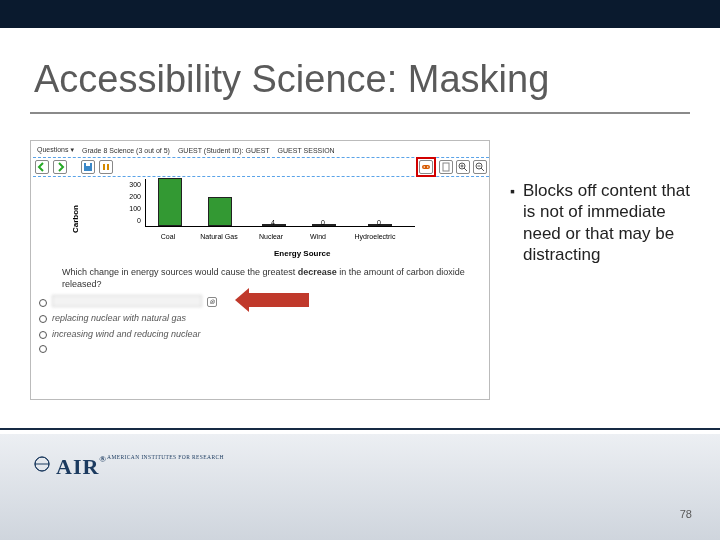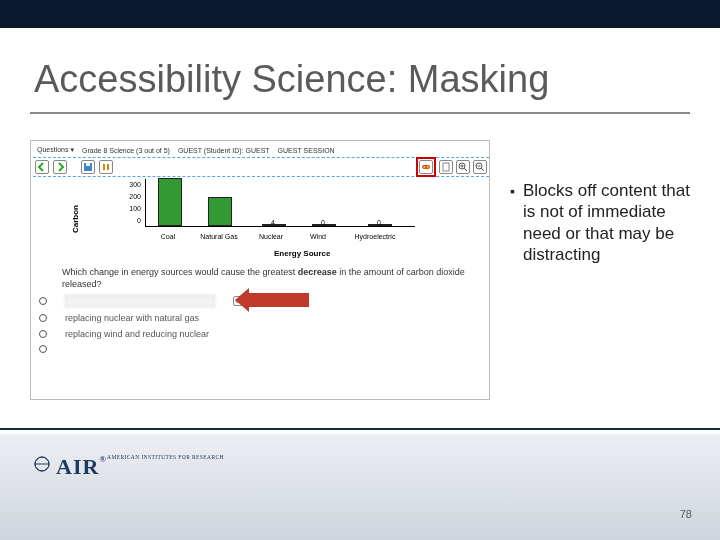--- a/index.html
+++ b/index.html
@@ -31,21 +31,21 @@
   .axis-box { position: absolute; left: 24px; top: 0; width: 270px; height: 48px; border-left:1px solid #000; border-bottom:1px solid #000; }
   .bar { position:absolute; bottom:0; width:24px; background:#339933; border:1px solid #222; }
   .cat { position:absolute; top: 54px; font-size:7px; color:#000; text-align:center; }
   .val { position:absolute; top: 50px; font-size:7px; color:#000; text-align:center; width:24px; }
   .xlabel { position:absolute; top: 96px; left: 150px; font-size:8px; font-weight:bold; color:#000; }
 
   .question { position:absolute; top: 118px; left: 8px; width: 444px; font-size: 9px; color:#333; line-height:1.3;margin-left:23px; }
   .question b { font-weight:bold; }
 
   .choices { position:absolute; top: 148px; left: 8px; width: 444px; font-size: 9px; color:#555; }
-  .choice { display:flex; align-items:center; gap:18px; margin-bottom: 6px; }
+  .choice { display:flex; align-items:flex-end; gap:5px; margin-bottom: 6px; font-style: italic; }
   .radio { width:8px; height:8px; border:1px solid #555; border-radius:50%; display:inline-block; }
   .masked { filter: blur(1.4px); opacity: 0.5; }
   .mask-box { background:#e8e8e8; width: 150px; height: 12px; border:1px solid #aaa; }
   .mask-dot { width:10px;height:10px;border:1px solid #888;border-radius:2px;display:flex;align-items:center;justify-content:center;font-size:7px;color:#666; }
 
   .arrow { position:absolute; top: 146px; left: 220px; }
   .arrow-body { width: 60px; height: 14px; background: #c0392b; position: relative; }
   .arrow-head { width:0;height:0;border-top:12px solid transparent;border-bottom:12px solid transparent;border-right:14px solid #c0392b; position:absolute; left:-14px; top:-5px; }
 
   .bullets { position:absolute; top: 180px; left: 510px; width: 190px; }
@@ -188,21 +188,21 @@
         <span class="radio"></span>
         <span class="mask-box masked"></span>
         <span class="mask-dot">⊗</span>
       </div>
       <div class="choice">
         <span class="radio"></span>
         <span>replacing nuclear with natural gas</span>
       </div>
       <div class="choice">
         <span class="radio"></span>
-        <span>replacing wind and reducing nuclear</span>
+        <span>increasing wind and reducing nuclear</span>
       </div>
       <div class="choice">
         <span class="radio"></span>
       </div>
     </div>
 
     <div class="arrow" style="top:152px;left:218px;">
       <div class="arrow-body">
           <div class="arrow-head"></div>
         </div>

